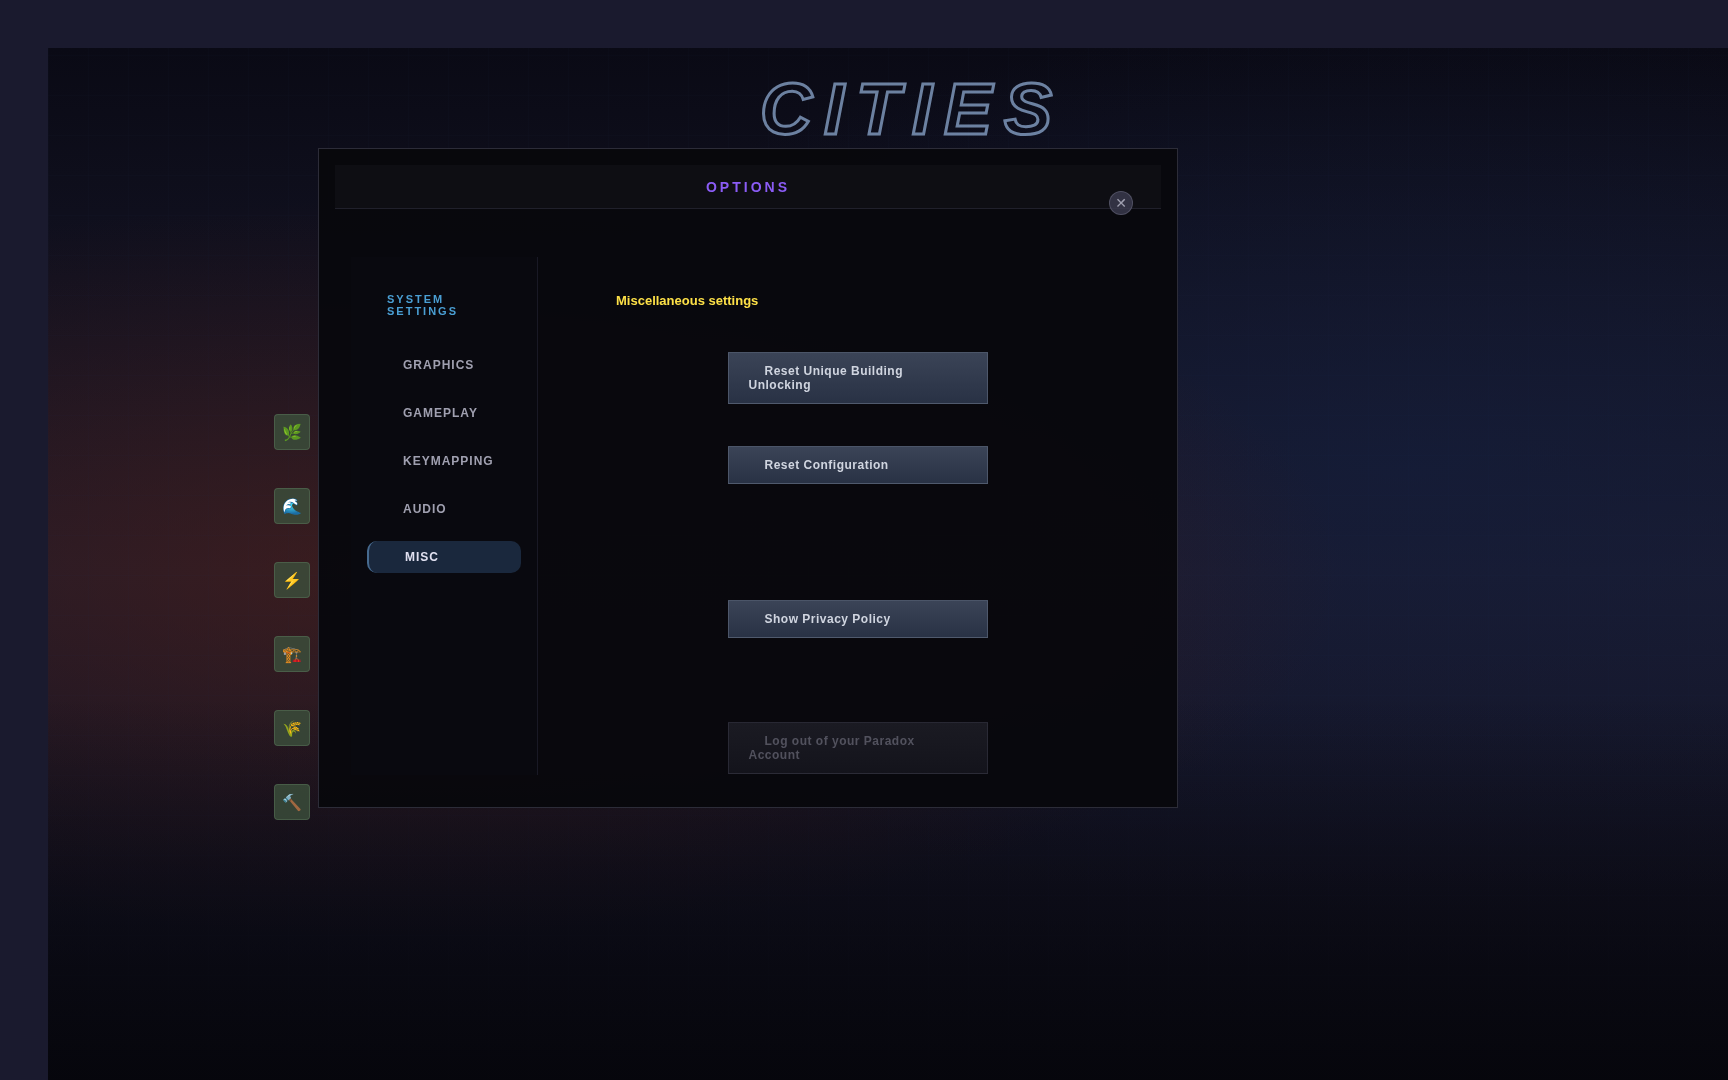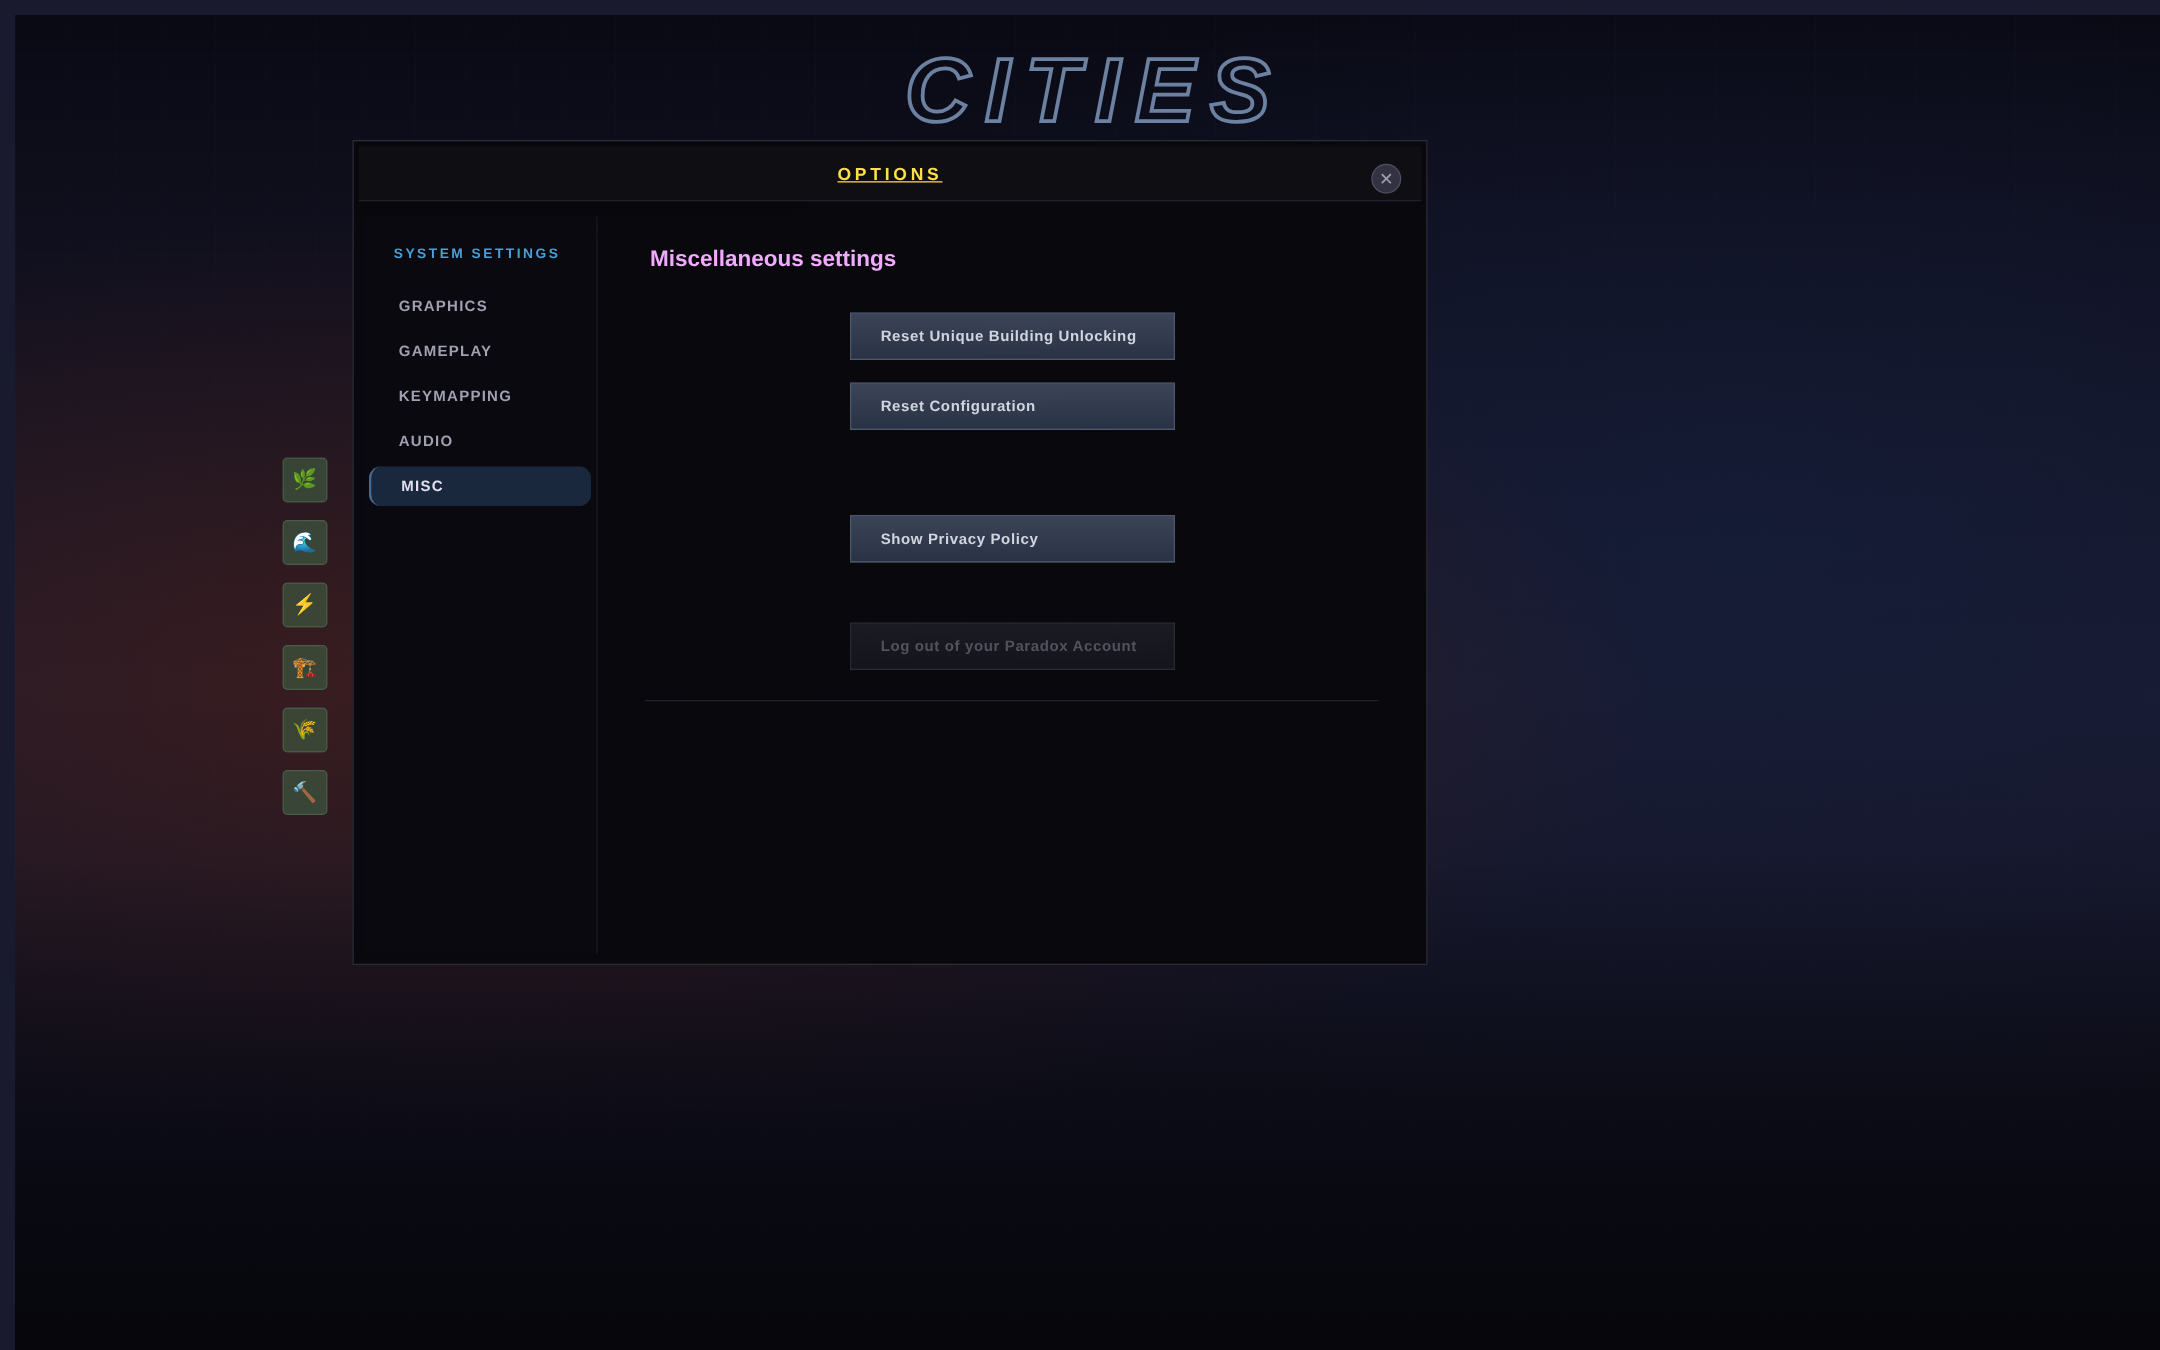--- a/index.html
+++ b/index.html
@@ -1,15 +1,15 @@
 <!DOCTYPE html>
 <html><head>
   <meta charset="utf-8">
   <style>
-    * { margin: 4px; padding: 0; box-sizing: border-box; }
+    * { margin: 16px; padding: 0; box-sizing: border-box; }
 
     body {
       width: 1728px;
       height: 1080px;
       background: #1a1a2e;
       font-family: 'Arial', sans-serif;
       overflow: hidden;
       position: relative;
     }
 
@@ -95,26 +95,25 @@
       height: 44px;
       display: flex;
       align-items: center;
       justify-content: center;
       position: relative;
       border-bottom: 1px solid rgba(60,60,80,0.4);
       background: rgba(15,15,20,0.9);
     }
 
     .dialog-title {
-      color: #fde047;
+      color: #8b5cf6;
       font-size: 14px;
       font-weight: 600;
       letter-spacing: 3px;
       text-transform: uppercase;
-      text-decoration: underline;
     }
 
     .close-btn {
       position: absolute;
       right: 12px;
       top: 50%;
       transform: translateY(-50%);
       width: 24px;
       height: 24px;
       background: rgba(60,60,80,0.8);
@@ -171,22 +170,22 @@
     }
 
     
     .content-area {
       flex: 1;
       padding: 20px 30px;
       overflow-y: auto;
     }
 
     .content-section-title {
-      color: #f0abfc;
-      font-size: 18px;
+      color: #fde047;
+      font-size: 13px;
       font-weight: 600;
       margin-bottom: 28px;
     }
 
     .buttons-group {
       display: flex;
       flex-direction: column;
       align-items: center;
       gap: 10px;
       margin-bottom: 20px;

